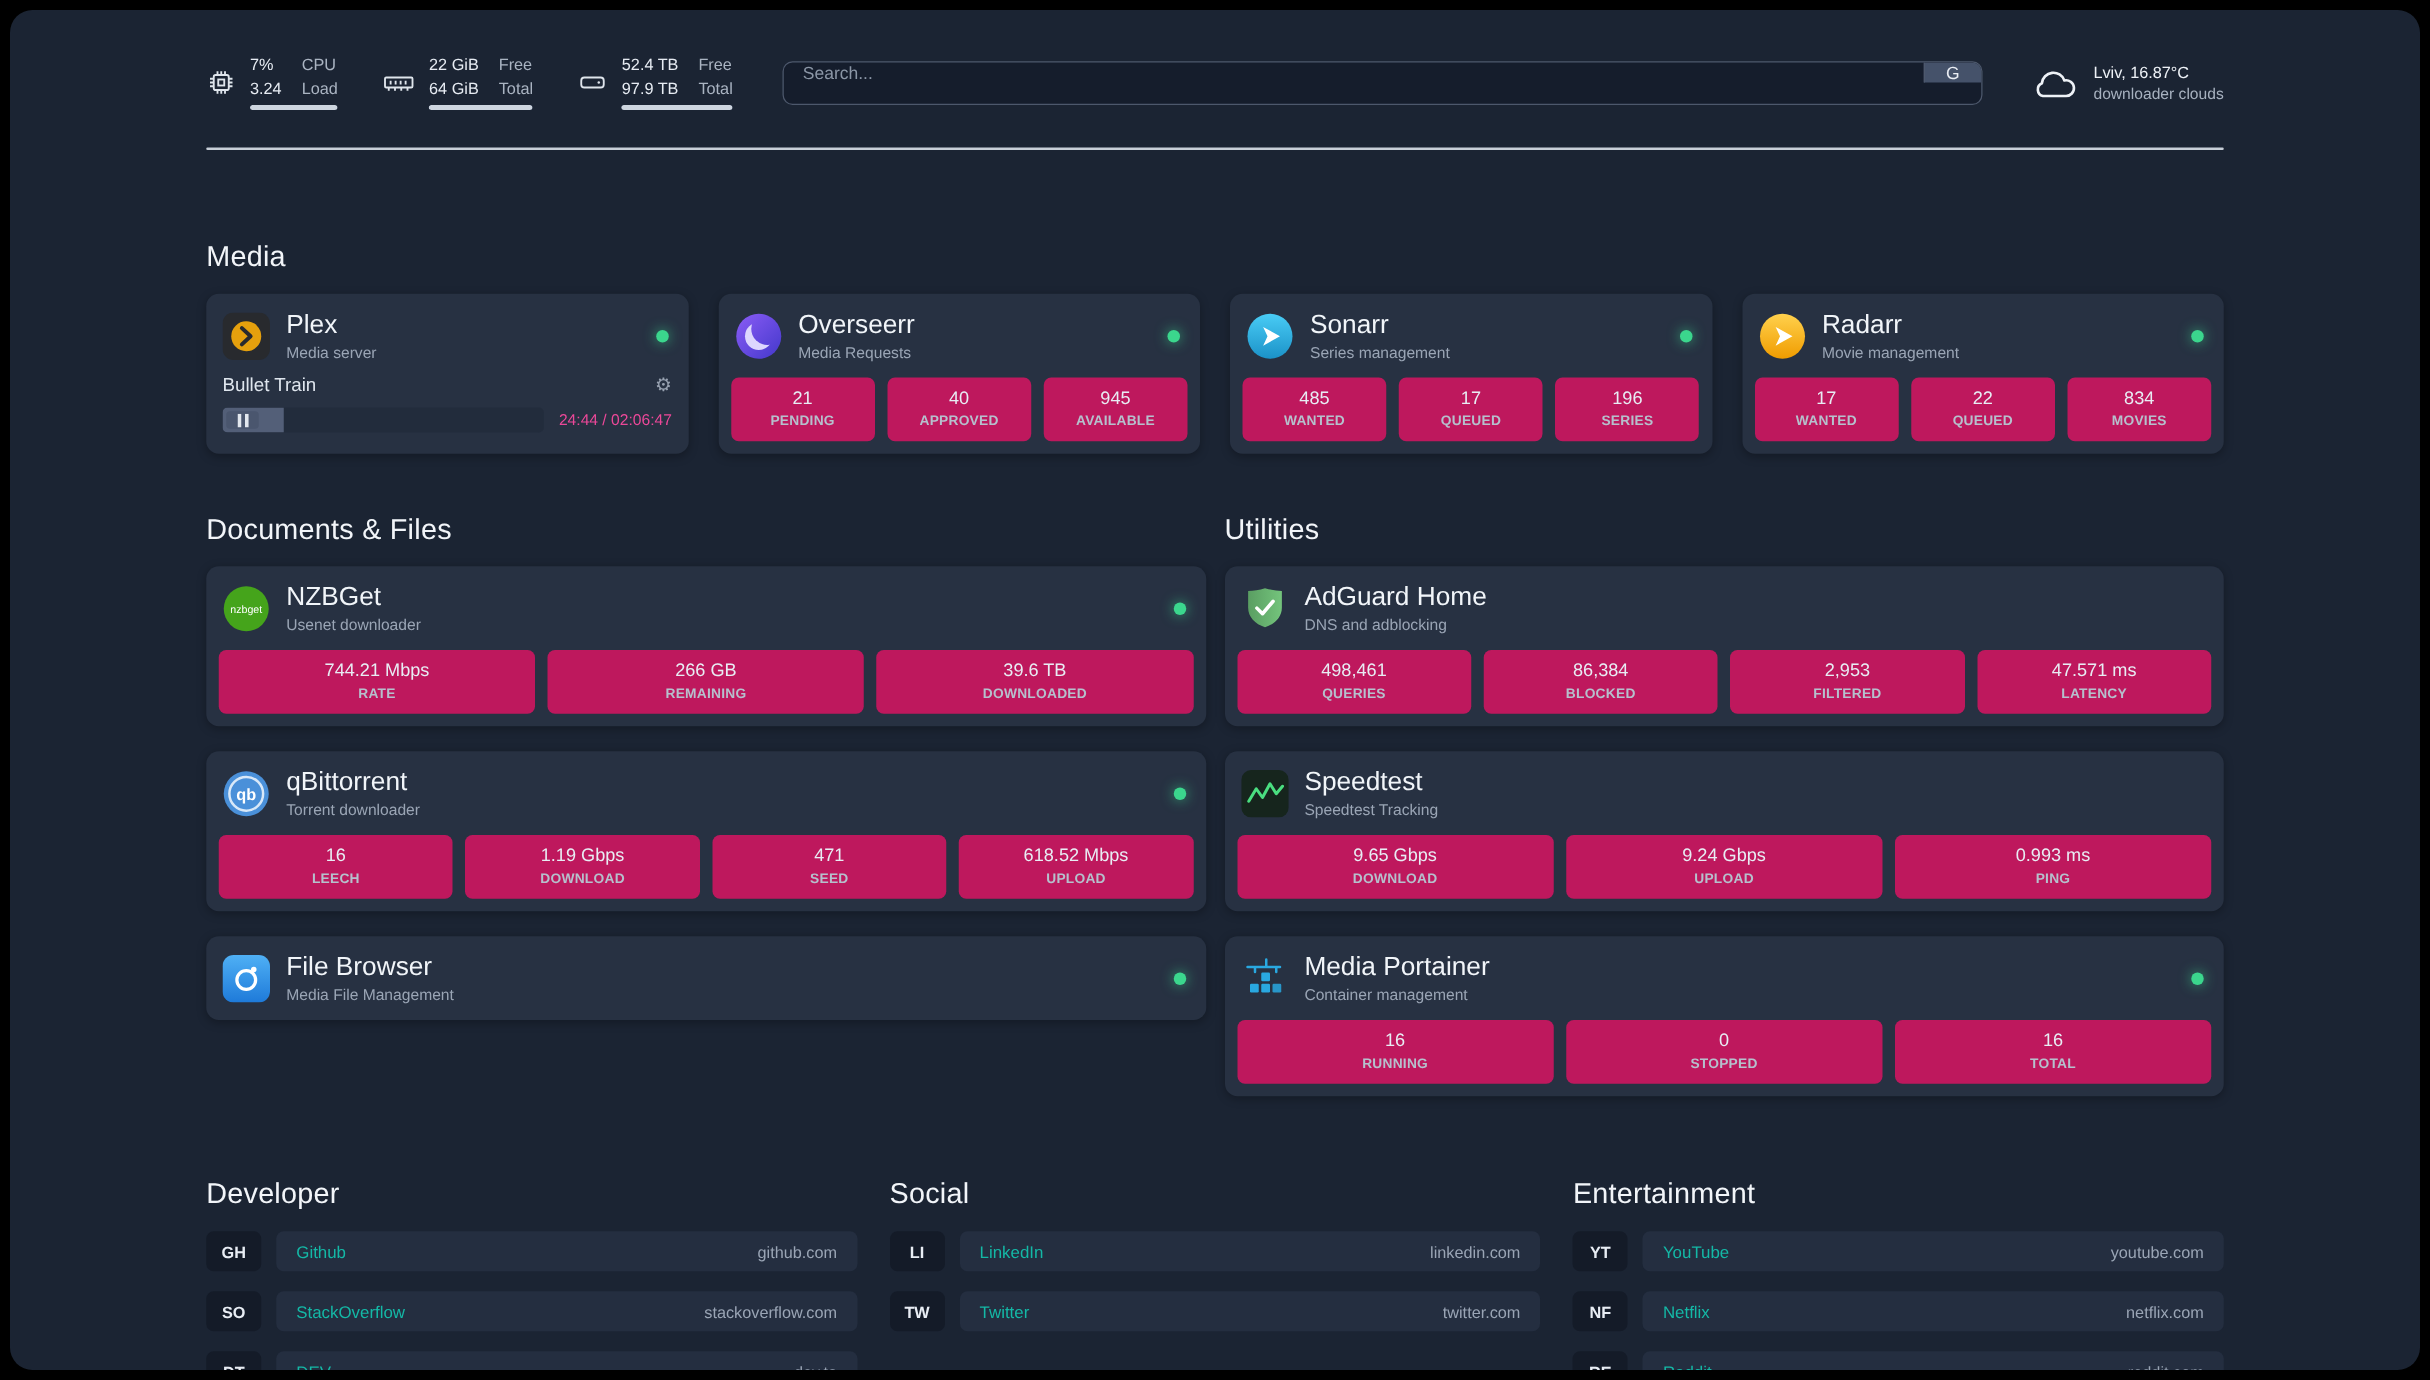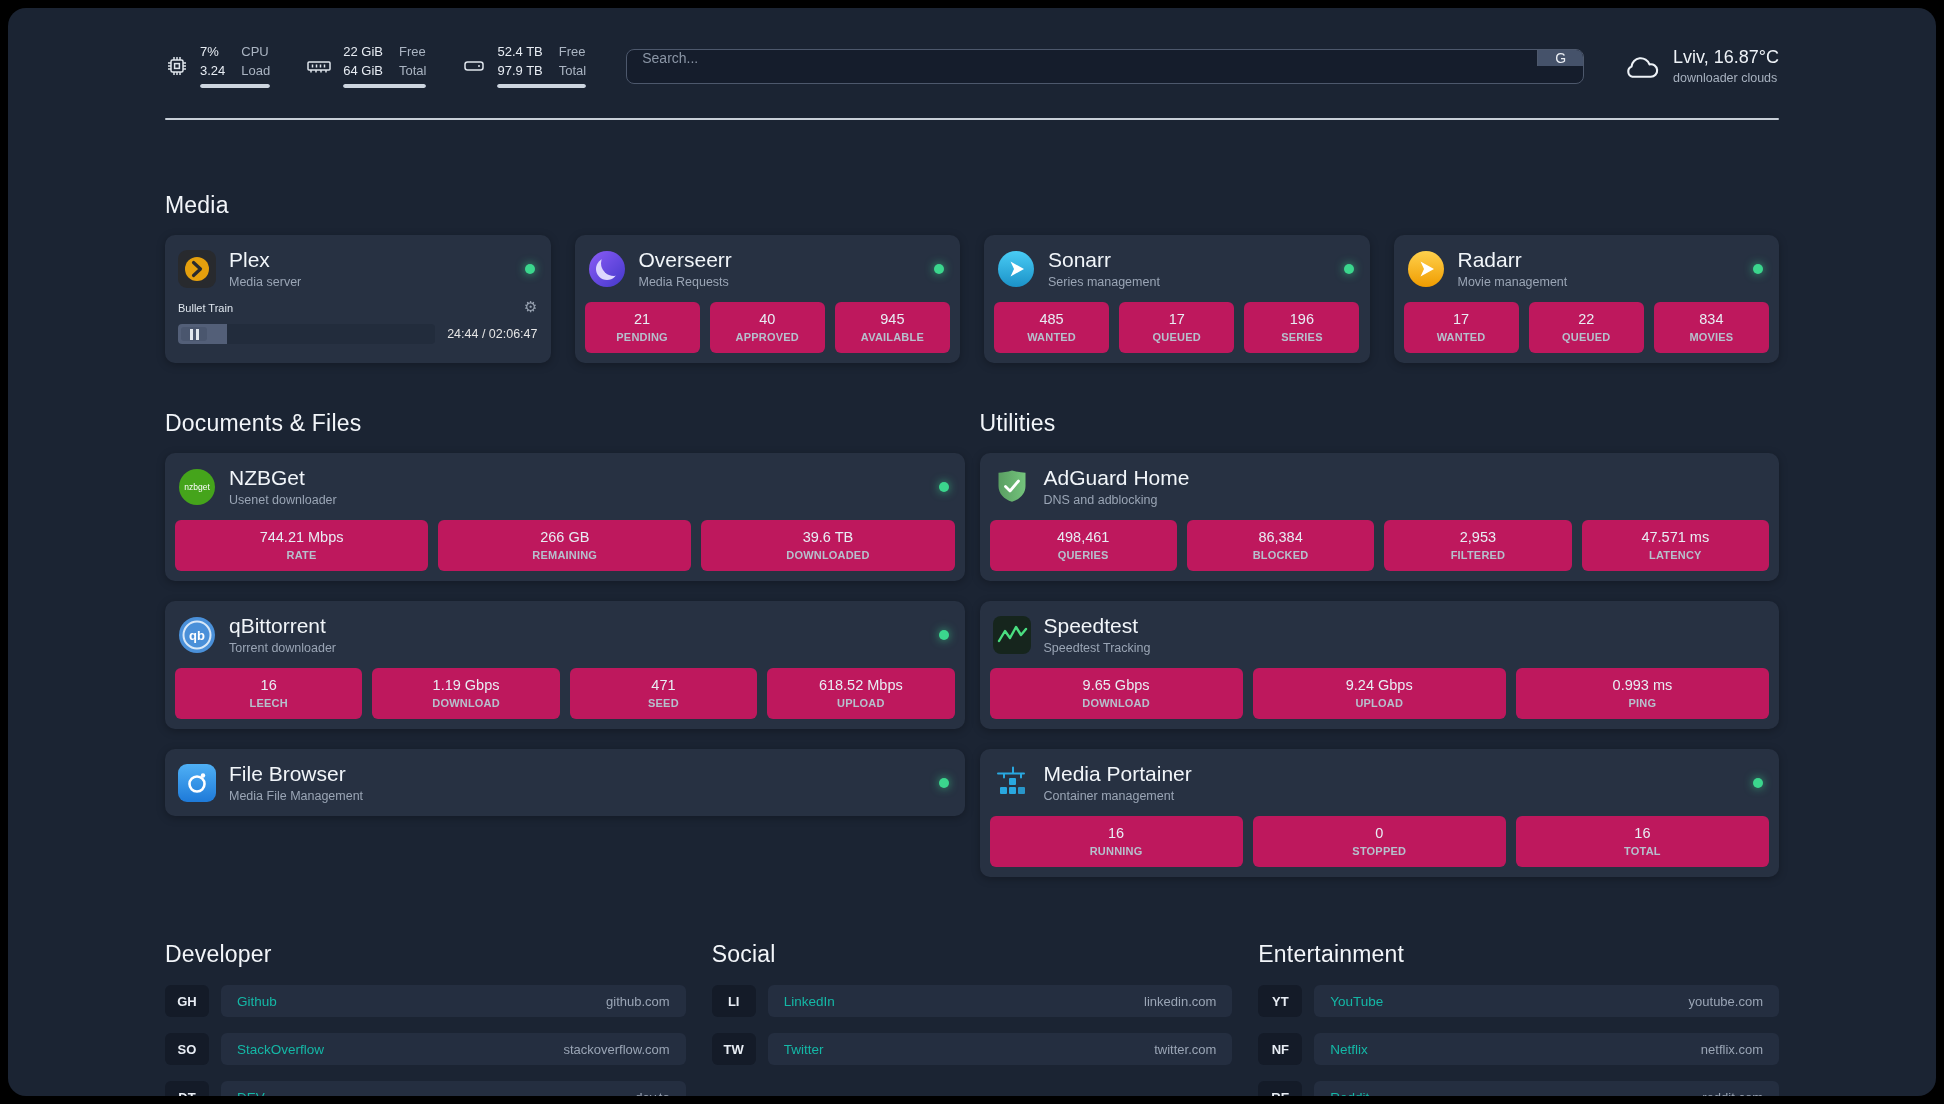--- a/index.html
+++ b/index.html
@@ -37,21 +37,21 @@
     font-family: "Liberation Sans", sans-serif;
   }
   .searchbar input::placeholder { color: #8b96a6; }
   .search-btn {
     width: 46px; background: #45526a; color: #e9edf3; border: none;
     border-left: 1px solid #4d586c; font-size: 14px; cursor: pointer;
     font-family: "Liberation Sans", sans-serif;
   }
 
   .weather { display: flex; align-items: center; gap: 13px; }
-  .weather-loc { font-size: 18px; color: #eef2f7; }
+  .weather-loc { font-size: 13px; color: #eef2f7; }
   .weather-cond { font-size: 12.5px; color: #a7b1bf; margin-top: 3px; }
 
   .divider { height: 2px; background: #dbe2ea; opacity: .9; border-radius: 1px; margin-top: 30px; }
 
   
   .section-heading { font-size: 23px; font-weight: 500; color: #f2f5f9; letter-spacing: .2px; }
   .media-section { margin-top: 72px; }
   .grid-4 { display: grid; grid-template-columns: repeat(4, 1fr); gap: 24px; margin-top: 16px; }
   .twocol { display: grid; grid-template-columns: 1fr 1fr; gap: 15px; margin-top: 47px; align-items: start; }
   .col-cards { display: flex; flex-direction: column; gap: 20px; margin-top: 16px; }
@@ -73,31 +73,31 @@
   .stats { display: grid; gap: 10px; margin-top: 10px; }
   .stats-3 { grid-template-columns: repeat(3, 1fr); }
   .stats-4 { grid-template-columns: repeat(4, 1fr); }
   .stat { background: #be185d; border-radius: 6px; padding: 9px 4px 10px; text-align: center; }
   .stat-value { font-size: 14.5px; color: #e8edf4; }
   .stat-label { font-size: 11px; font-weight: 700; color: #b6c0cd; margin-top: 4px; letter-spacing: .2px; }
 
   
   .player { margin: 8px 3px 2px; }
   .player-row1 { display: flex; align-items: center; justify-content: space-between; }
-  .track { font-size: 11px; color: #dfe6ee; }
+  .track { font-size: 15px; color: #dfe6ee; }
   .gear { font-size: 15px; color: #97a1b0; cursor: pointer; font-family: "DejaVu Sans", sans-serif; line-height: 1; }
   .player-row2 { display: flex; align-items: center; gap: 12px; margin-top: 9px; }
   .player-bar { flex: 1; height: 20px; background: #222c3c; border-radius: 4px; position: relative; overflow: hidden; }
   .player-fill { position: absolute; top: 0; bottom: 0; left: 0; width: 19%; background: #535f78; }
   .pause {
     position: absolute; left: 3px; top: 3px; bottom: 3px; width: 26px; z-index: 2;
     background: #4a566e; border-radius: 3px; display: flex; align-items: center; justify-content: center;
     cursor: pointer;
   }
-  .time { font-size: 12.5px; color: #e5e5e5; white-space: nowrap; }
+  .time { font-size: 12.5px; color: #ec4899; white-space: nowrap; }
 
   
   .bookmarks {
     display: grid; grid-template-columns: repeat(3, 1fr); gap: 26px;
     margin-top: 64px; padding-bottom: 70px; align-items: start;
   }
   .bm-rows { display: flex; flex-direction: column; gap: 16px; margin-top: 17px; }
   .bm-row { display: flex; align-items: center; gap: 12px; cursor: pointer; }
   .bm-abbr {
     width: 44px; height: 32px; background: #141b28; border-radius: 6px; flex: 0 0 auto;

